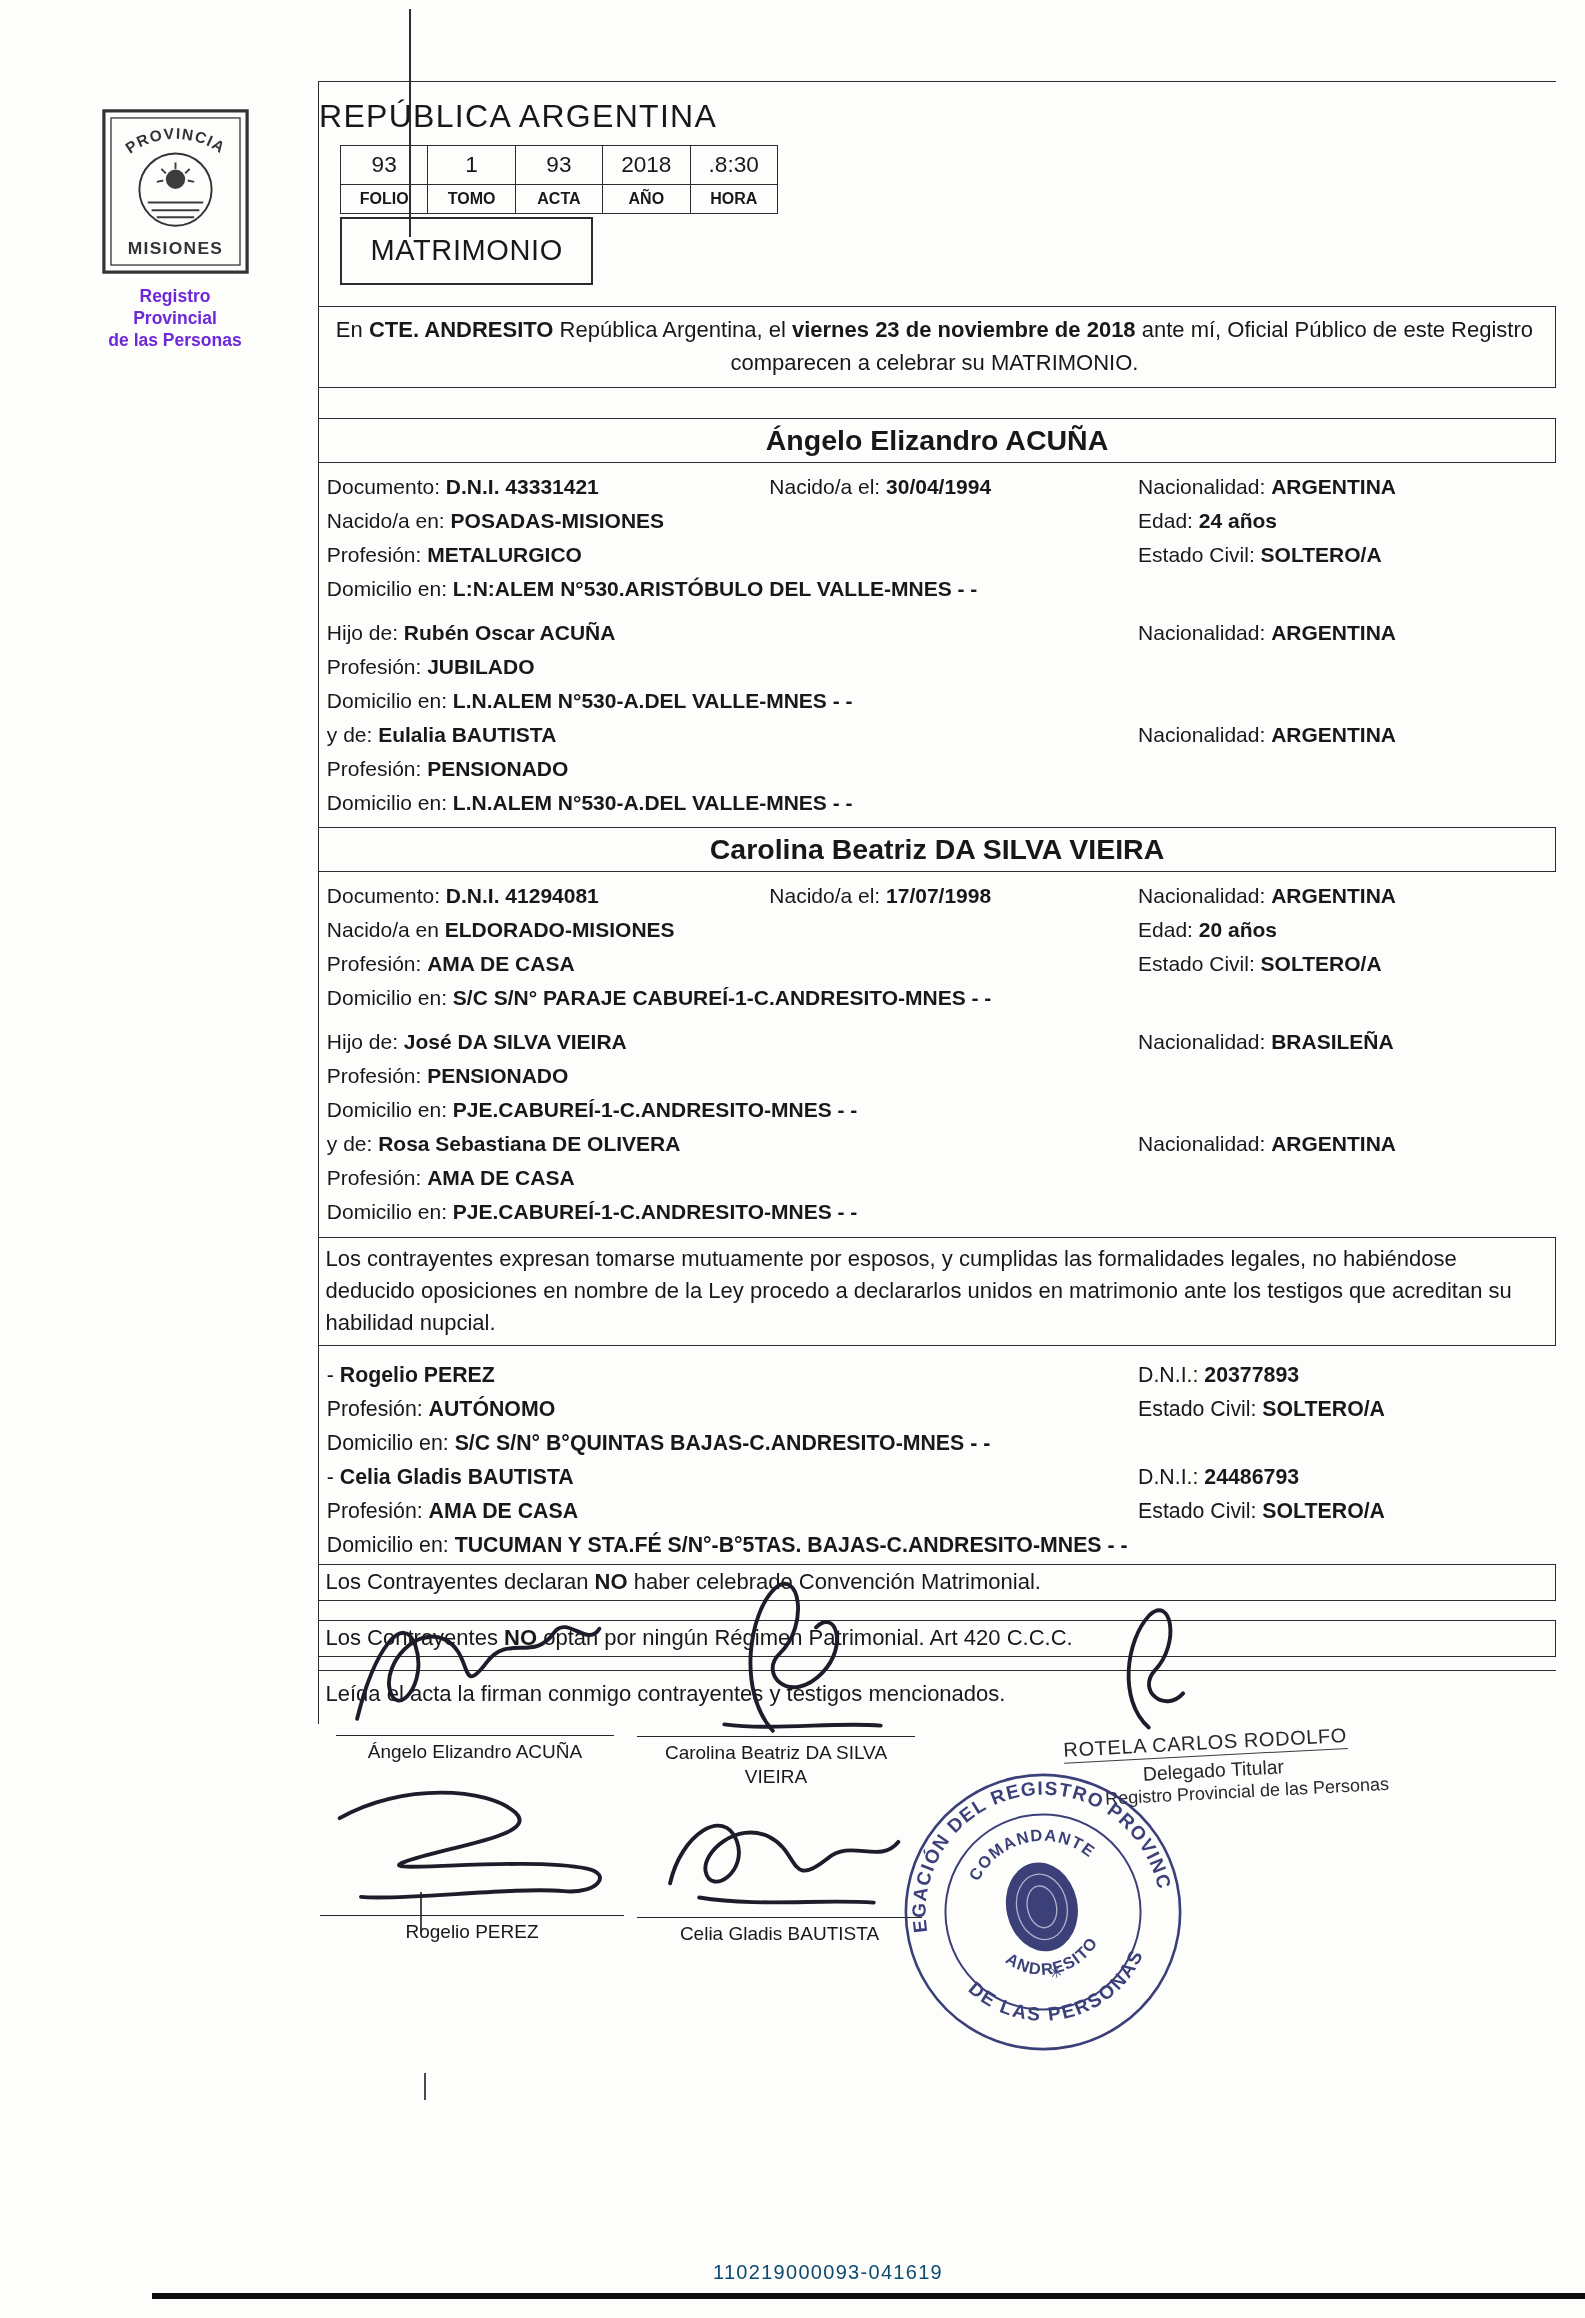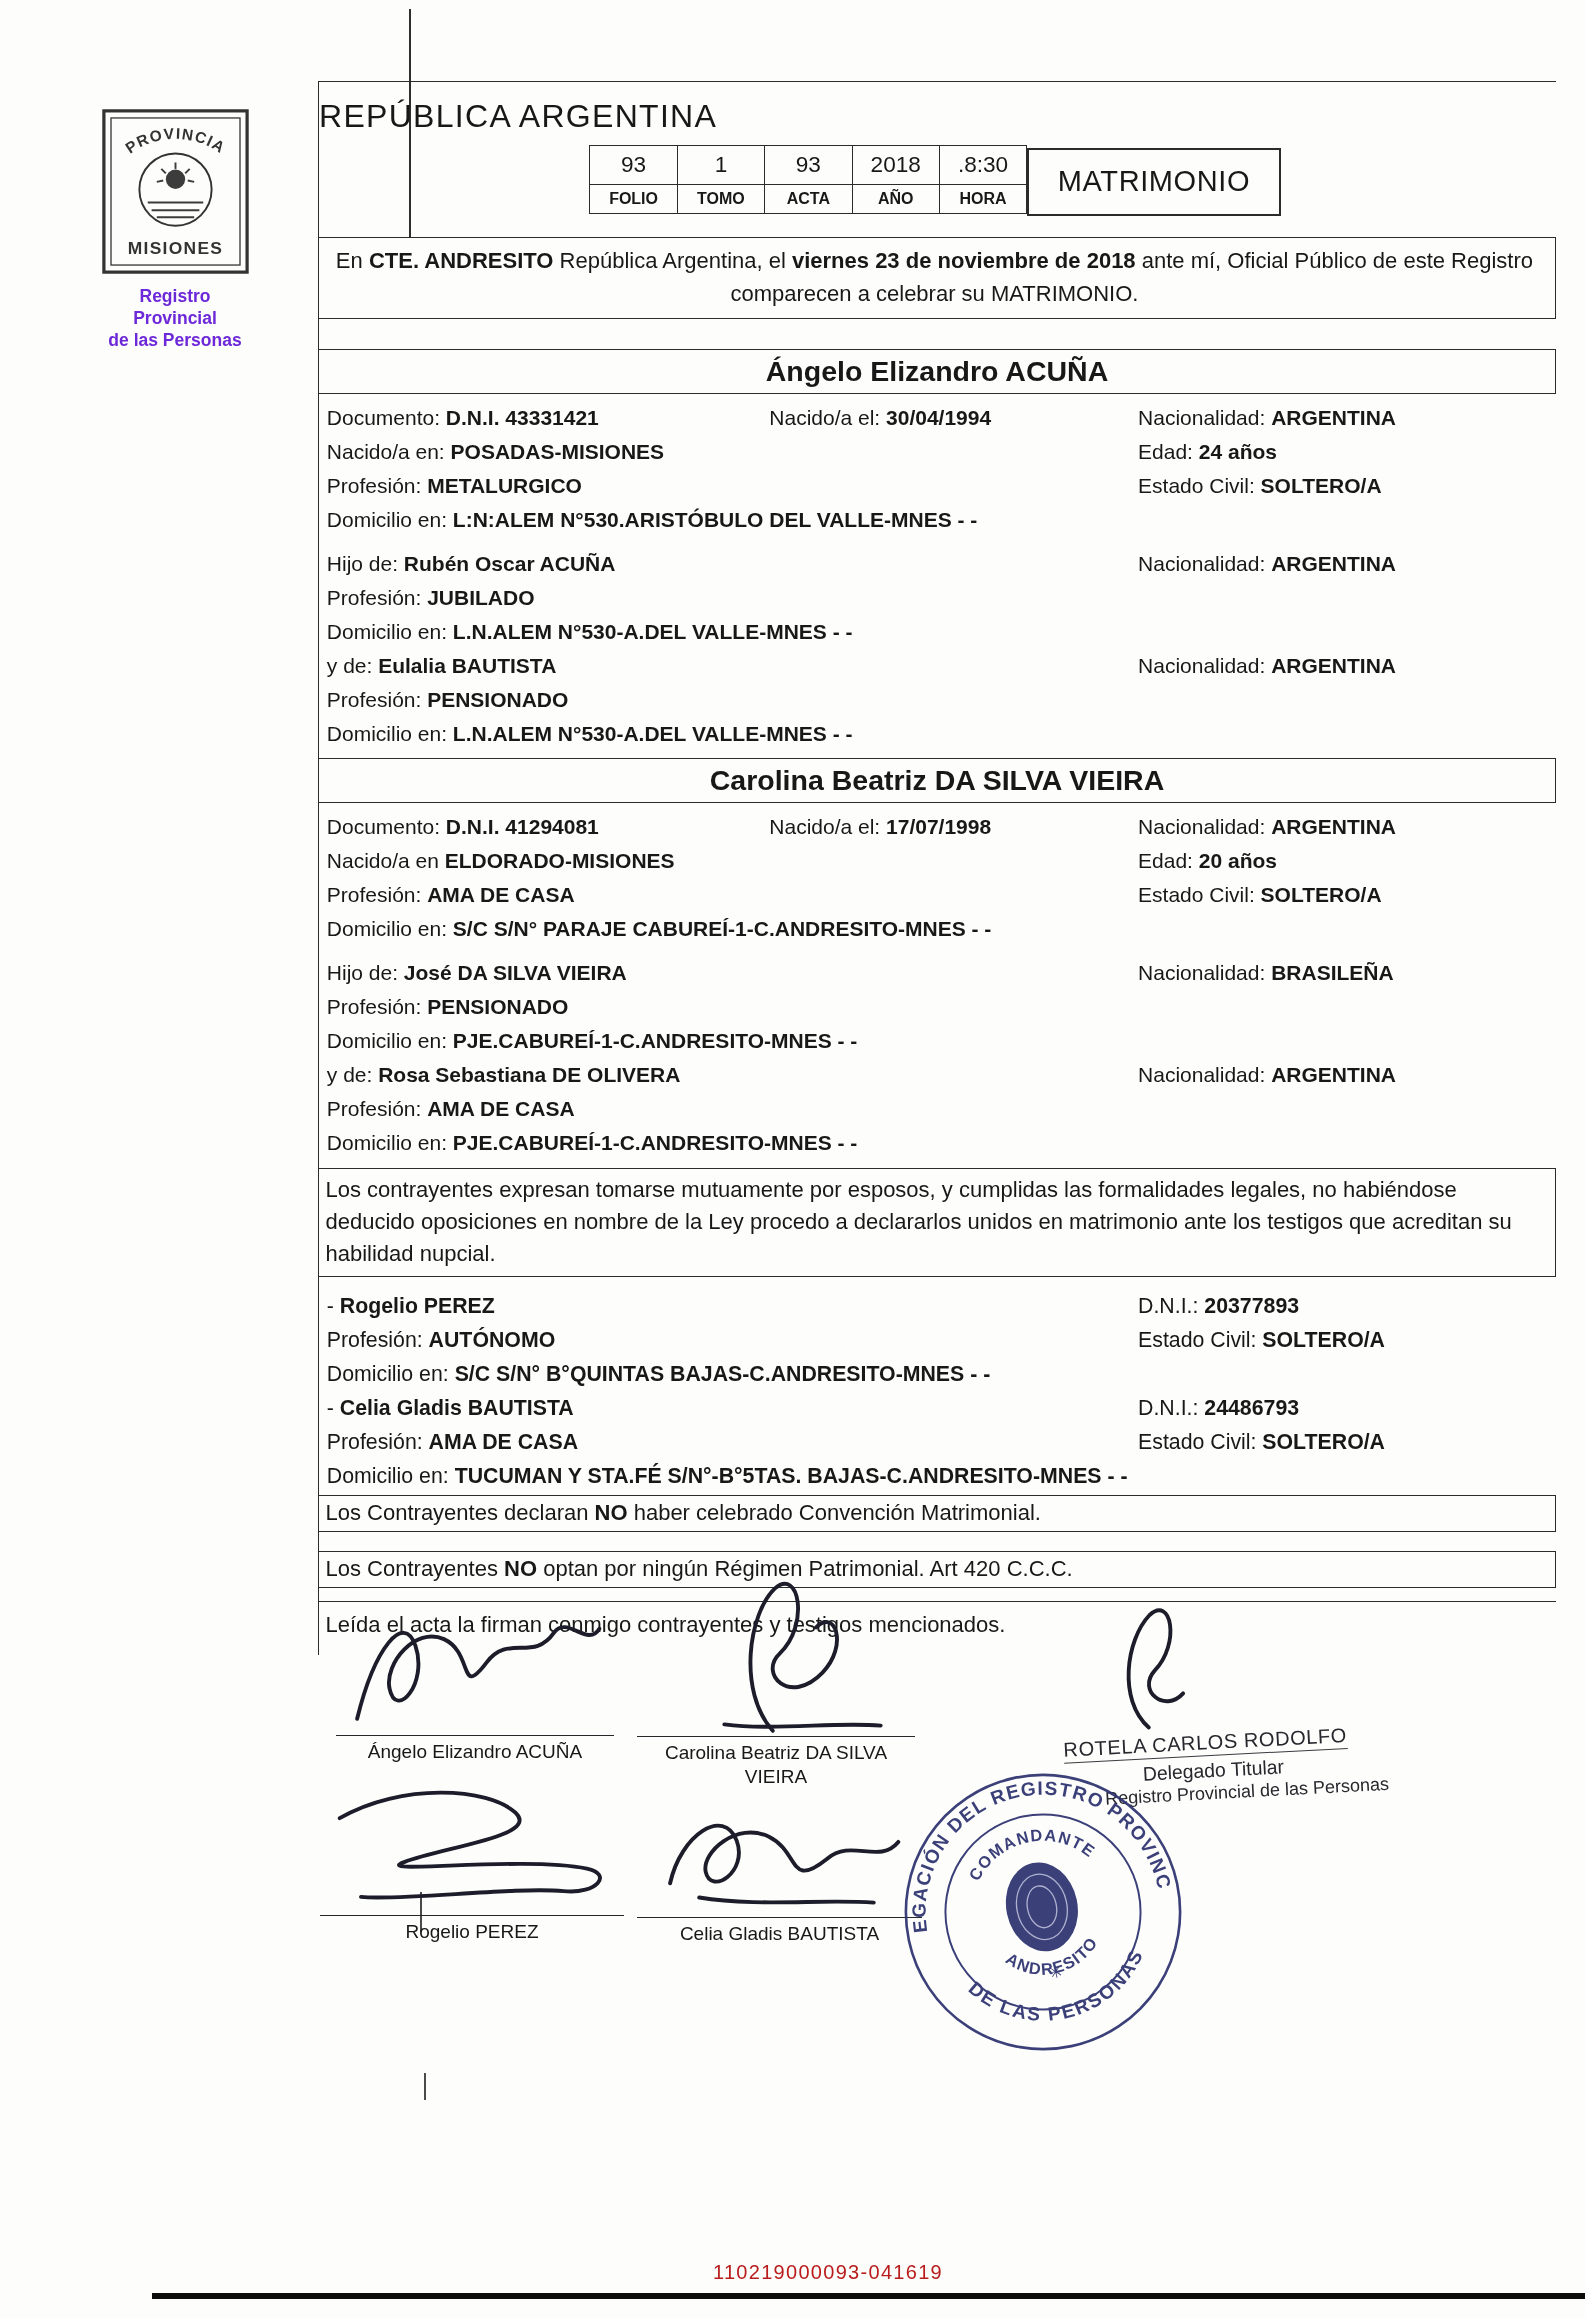--- a/index.html
+++ b/index.html
@@ -13,21 +13,21 @@
   .seal { position:absolute; left:96px; top:107px; width:158px; text-align:center; }
   .seal-caption { margin-top:7.8px; font-size:17.5px; font-weight:700; line-height:1.25; color:#6d28d9; }
 
   
   .content {
     position:absolute; left:318px; top:81px; width:1237px;
     border-left:1.9px solid #2b2b2b; border-top:1.9px solid #2b2b2b;
   }
   .title { text-align:left; font-size:32px; letter-spacing:1.3px; padding:15.5px 0 1.3px; font-weight:400; }
 
-  .header-row { display:flex; justify-content:center; align-items:flex-start; padding:9px 26px 0 21px; }
+  .header-row { display:flex; justify-content:flex-end; align-items:flex-start; padding:9px 26px 0 21px;flex-direction:column; }
   .folio-table { border-collapse:collapse; }
   .folio-table td { border:1.9px solid #2b2b2b; text-align:center; }
   .folio-val { font-size:22.6px; height:38px; padding:0 5.2px; min-width:76px; }
   .folio-lab { font-size:16px; font-weight:700; height:26px; }
   .matrimonio-box { border:2.6px solid #2b2b2b; font-size:29px; padding:15.5px 28.5px; letter-spacing:0.6px; margin-top:3px; }
 
   .intro-box {
     margin-top:21px; border:1.9px solid #2b2b2b; border-left:none;
     padding:6.5px 11.6px 7.8px 6.5px; font-size:22px; line-height:1.5;text-align:center;
   }
@@ -69,21 +69,21 @@
 
   #delegate { position:absolute; left:1061px; top:1592px; width:414px; transform:rotate(-3deg); color:#27272e; }
   #delegate svg { display:block; margin-left:31px; }
   .delegate-name { display:inline-block; font-size:20px; letter-spacing:0.6px; border-bottom:1.3px solid #3a3a40; padding-bottom:1.3px; }
   .delegate-title { font-size:19.4px; margin-top:2.6px; margin-left:78px; }
   .delegate-org { font-size:18px; margin-top:1.3px; margin-left:39px; }
 
   #stamp { position:absolute; left:898px; top:1767px; width:290px; height:290px; transform:rotate(-12deg); opacity:.93; }
 
   
-  .footer-code { position:absolute; left:621px; top:2261px; width:414px; text-align:center; font-size:20px; letter-spacing:1.3px; color:#b91c1c; }
+  .footer-code { position:absolute; left:621px; top:2261px; width:414px; text-align:center; font-size:20px; letter-spacing:1.3px; color:#0c4a6e; }
   .footer-bar { position:absolute; left:152px; top:2293px; width:1434px; height:5.8px; background:#0c0c0c; }
   .artifact-vline { position:absolute; left:409px; top:9px; width:1.9px; height:228px; background:#2e2e2e; }
   .artifact-dash1 { position:absolute; left:420px; top:1892px; width:1.9px; height:40px; background:#4a4a4a; }
   .artifact-dash2 { position:absolute; left:424px; top:2073px; width:1.9px; height:27px; background:#4a4a4a; }
   .ink { stroke:#1c1c2a; fill:none; stroke-width:6; stroke-linecap:round; }
 </style>
 </head>
 <body>
 
 <div class="page">

